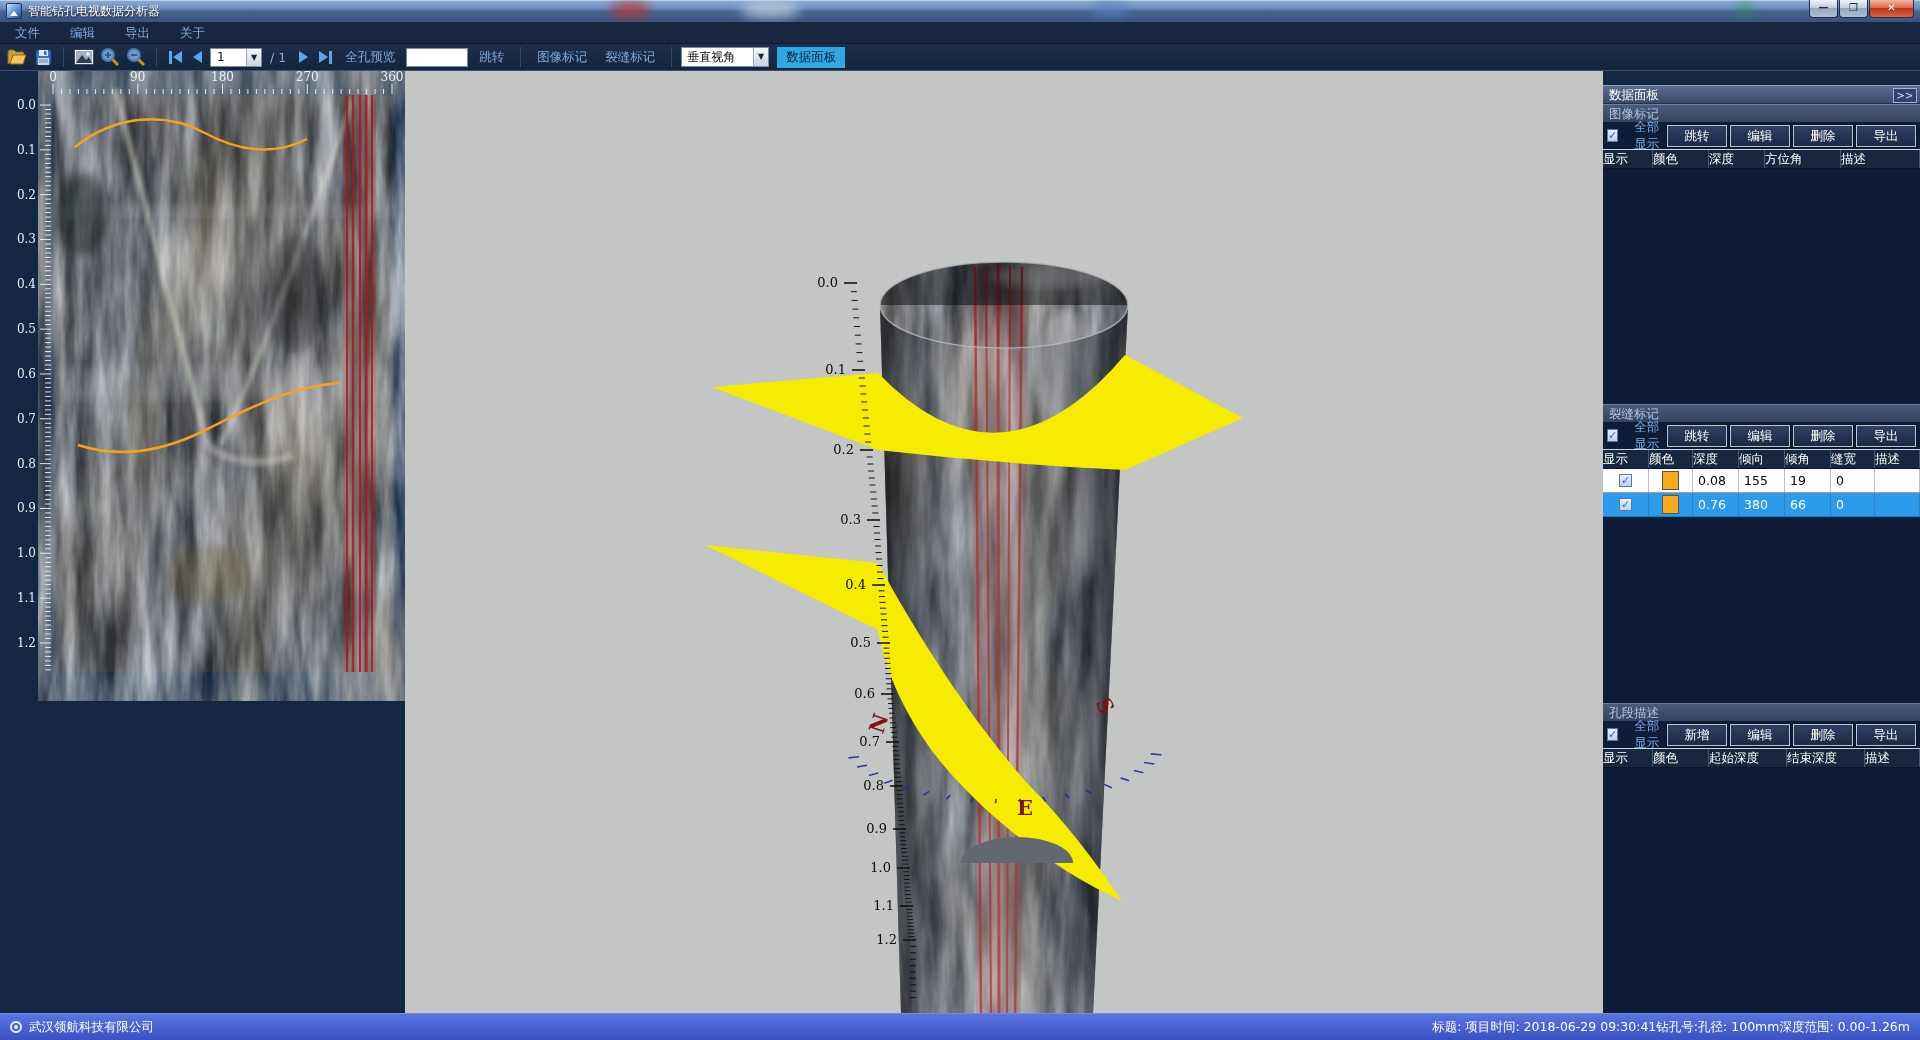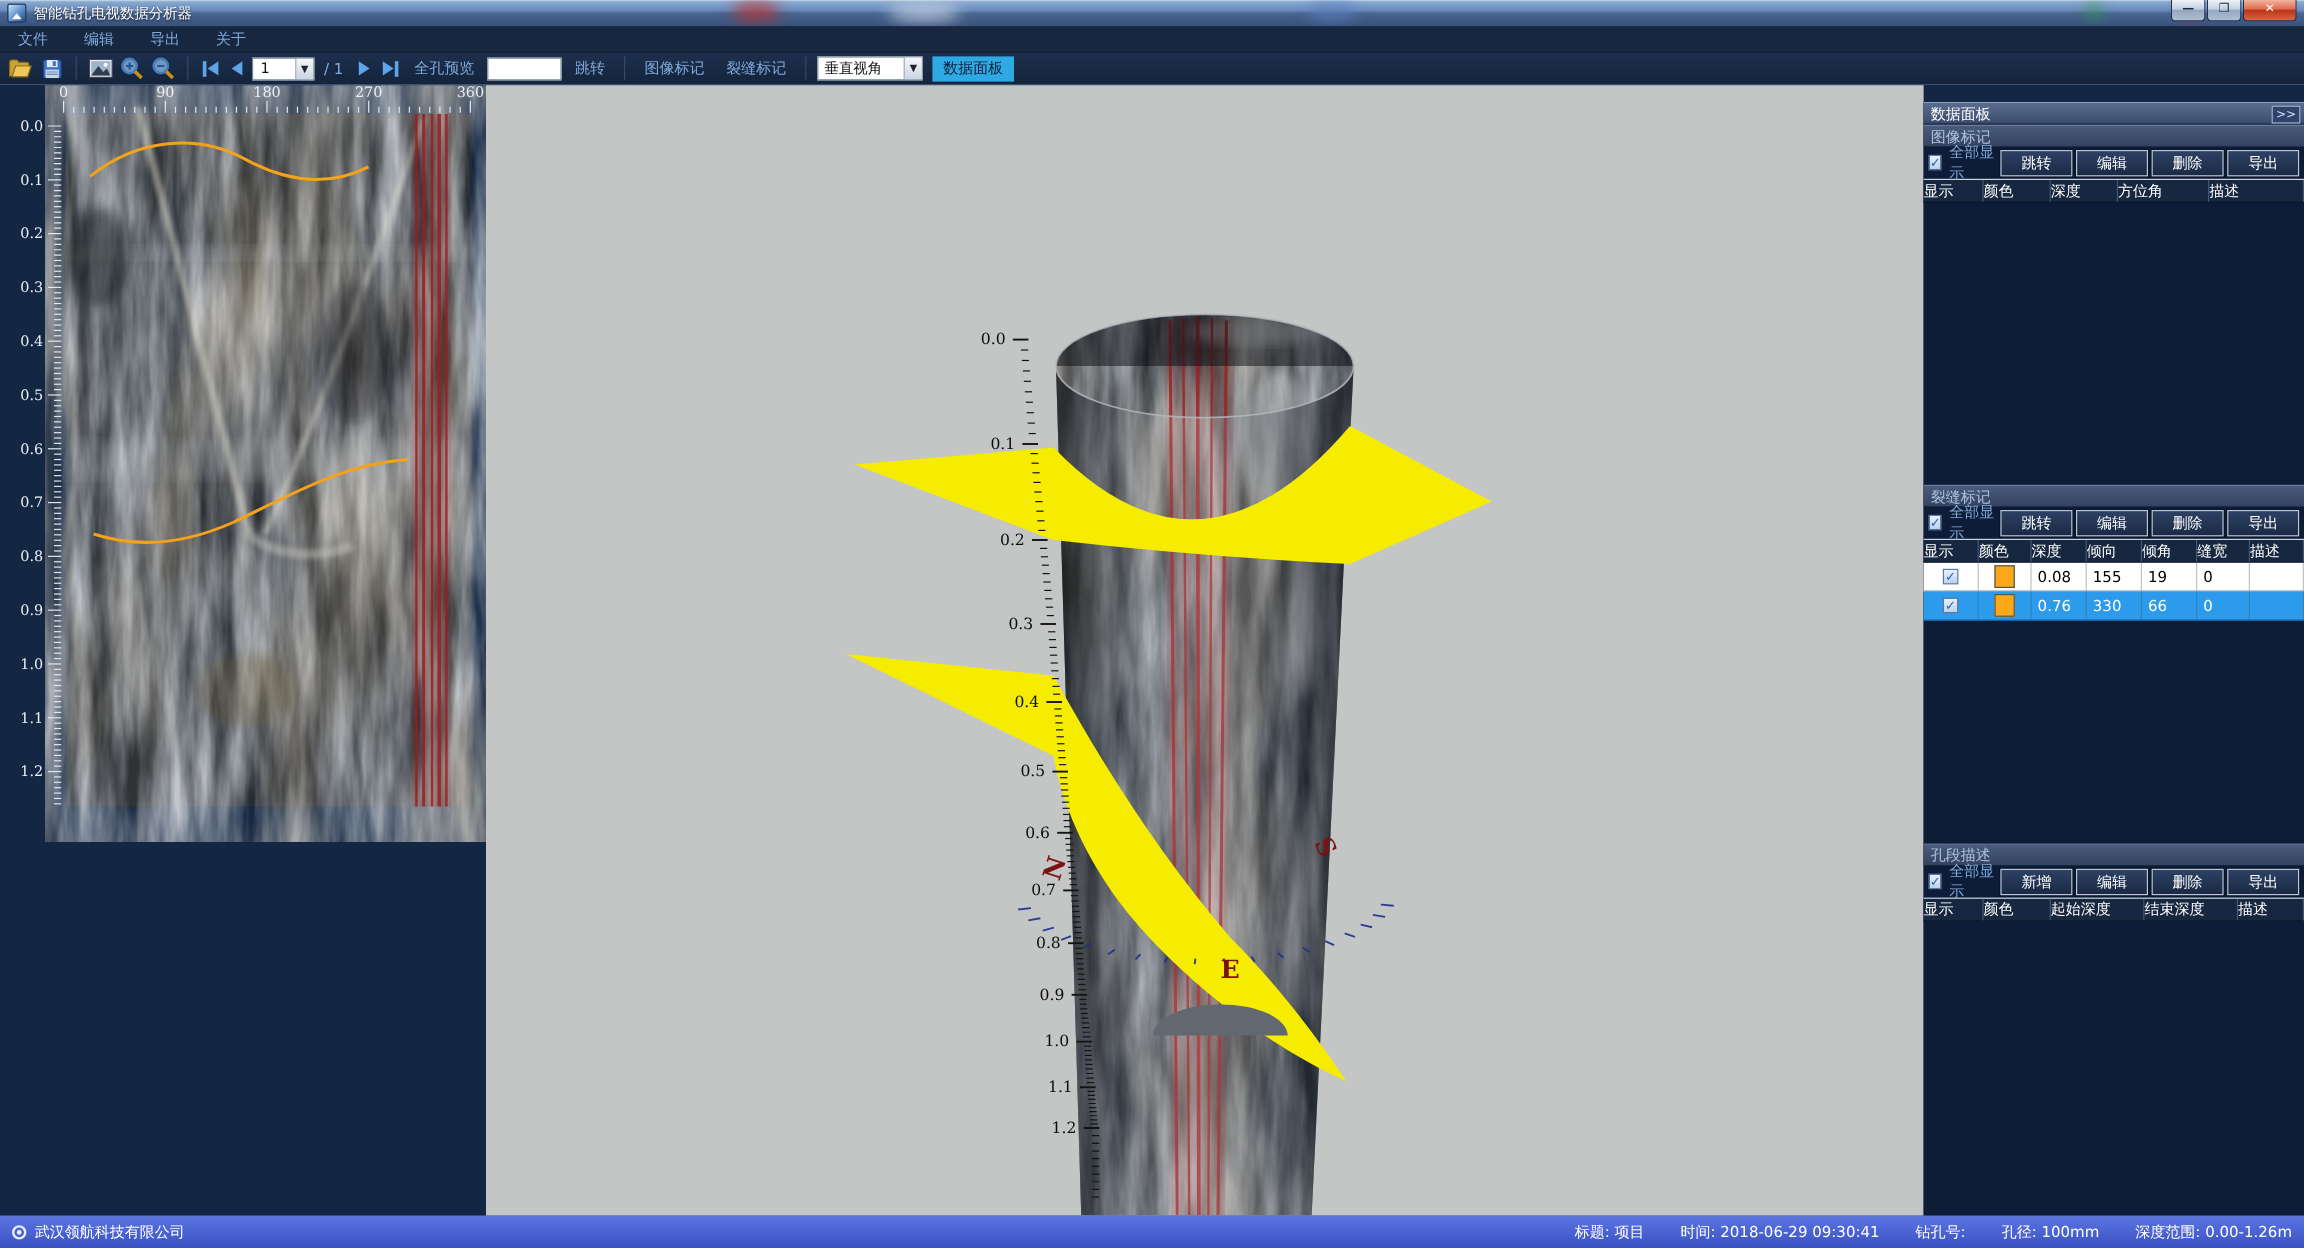--- a/index.html
+++ b/index.html
@@ -78,21 +78,21 @@
   .dp-collapse { position:absolute; right:3px; top:2px; width:24px; height:15px;
     border:1px solid #9db4d2; background:#32436b; color:#cfe4ff; font-size:10px;
     text-align:center; line-height:13px; }
   .section { position:absolute; left:0; width:317px; }
   .sect-header { height:18px; background:linear-gradient(#4a5c7c,#33435f);
     border-top:1px solid #6a7c98; color:#afc4de; padding:0 6px; line-height:17px; }
   .controls { height:27px; display:flex; align-items:center; padding:0 4px; }
   .cbox { width:13px; height:13px; background:linear-gradient(#e8f0fa,#bcd2ea);
     border:1px solid #5a7aa0; color:#2a62c8; font-size:11px; line-height:11px;
     text-align:center; font-weight:bold; }
-  .show-all { color:#7fa9dc; margin-left:6px; }
+  .show-all { color:#7fa9dc; margin-left:16px; }
   .sbtns { margin-left:auto; display:flex; gap:3px; }
   .sbtn { width:60px; height:22px; background:linear-gradient(#2e4163,#1a2a45);
     border:1px solid #b8c6d8; box-shadow:0 0 0 1px #0a1525; color:#fff;
     text-align:center; line-height:20px; }
   .thead { display:flex; height:20px; background:#16273f; border-top:1px solid #c8d4e4;
     border-bottom:1px solid #0a1628; color:#fff; }
   .th { border-right:1px solid #3f5878; text-align:left; line-height:18px; overflow:hidden; white-space:nowrap; }
   .trow { display:flex; height:24px; background:#fff; color:#000; border-bottom:1px solid #8fa2b8; }
   .trow.sel { background:var(--selRow,#2d9bec); color:#fff; border-bottom:1px solid #1a7cc8; }
   .td { border-right:1px solid rgba(60,80,110,.35); padding:3px 5px; line-height:17px;
@@ -102,21 +102,21 @@
 
   
   .statusbar { position:absolute; left:0; bottom:0; width:1920px; height:27px;
     background:linear-gradient(var(--statusTop,#5a74e2),var(--statusBot,#3a50c2));
     border-top:1px solid #7288e8; color:#fff; font-size:12.5px;
     display:flex; align-items:center; padding:0 10px; }
   .sb-icon { width:12px; height:12px; border:2px solid #e8eeff; border-radius:50%;
     margin-right:7px; position:relative; }
   .sb-icon:after { content:""; position:absolute; left:2px; top:2px; width:4px; height:4px;
     background:#e8eeff; border-radius:50%; }
-  .sb-fields { margin-left:auto; display:flex; gap:30px; white-space:nowrap; }
+  .sb-fields { margin-left:auto; display:flex; white-space:nowrap; }
 </style>
 </head>
 <body>
 
 <div class="app">
 
   <div class="titlebar">
     <div class="blob" style="left:610px;top:2px;width:40px;height:16px;background:#c03028;"></div>
     <div class="blob" style="left:740px;top:2px;width:60px;height:16px;background:#cdd8e4;"></div>
     <div class="blob" style="left:1090px;top:3px;width:40px;height:14px;background:#5a7ec0;"></div>
@@ -733,21 +733,21 @@
             <div class="td" style="width: 45px;"></div>
           </div>
           <div class="trow sel">
             <div class="td c" style="width: 46px;">
               <div class="cbox">✓</div>
             </div>
             <div class="td c" style="width: 44px;">
               <div class="swatch" style="background: rgb(251, 169, 25);"></div>
             </div>
             <div class="td" style="width: 46px;">0.76</div>
-            <div class="td" style="width: 46px;">330</div>
+            <div class="td" style="width: 46px;">380</div>
             <div class="td" style="width: 46px;">66</div>
             <div class="td" style="width: 44px;">0</div>
             <div class="td" style="width: 45px;"></div>
           </div>
         </div>
         <div class="section" style="top: 618px; height: 310px;">
           <div class="sect-header">孔段描述</div>
           <div class="controls">
             <div class="cbox">✓</div>
             <div class="show-all">全部显示</div>

